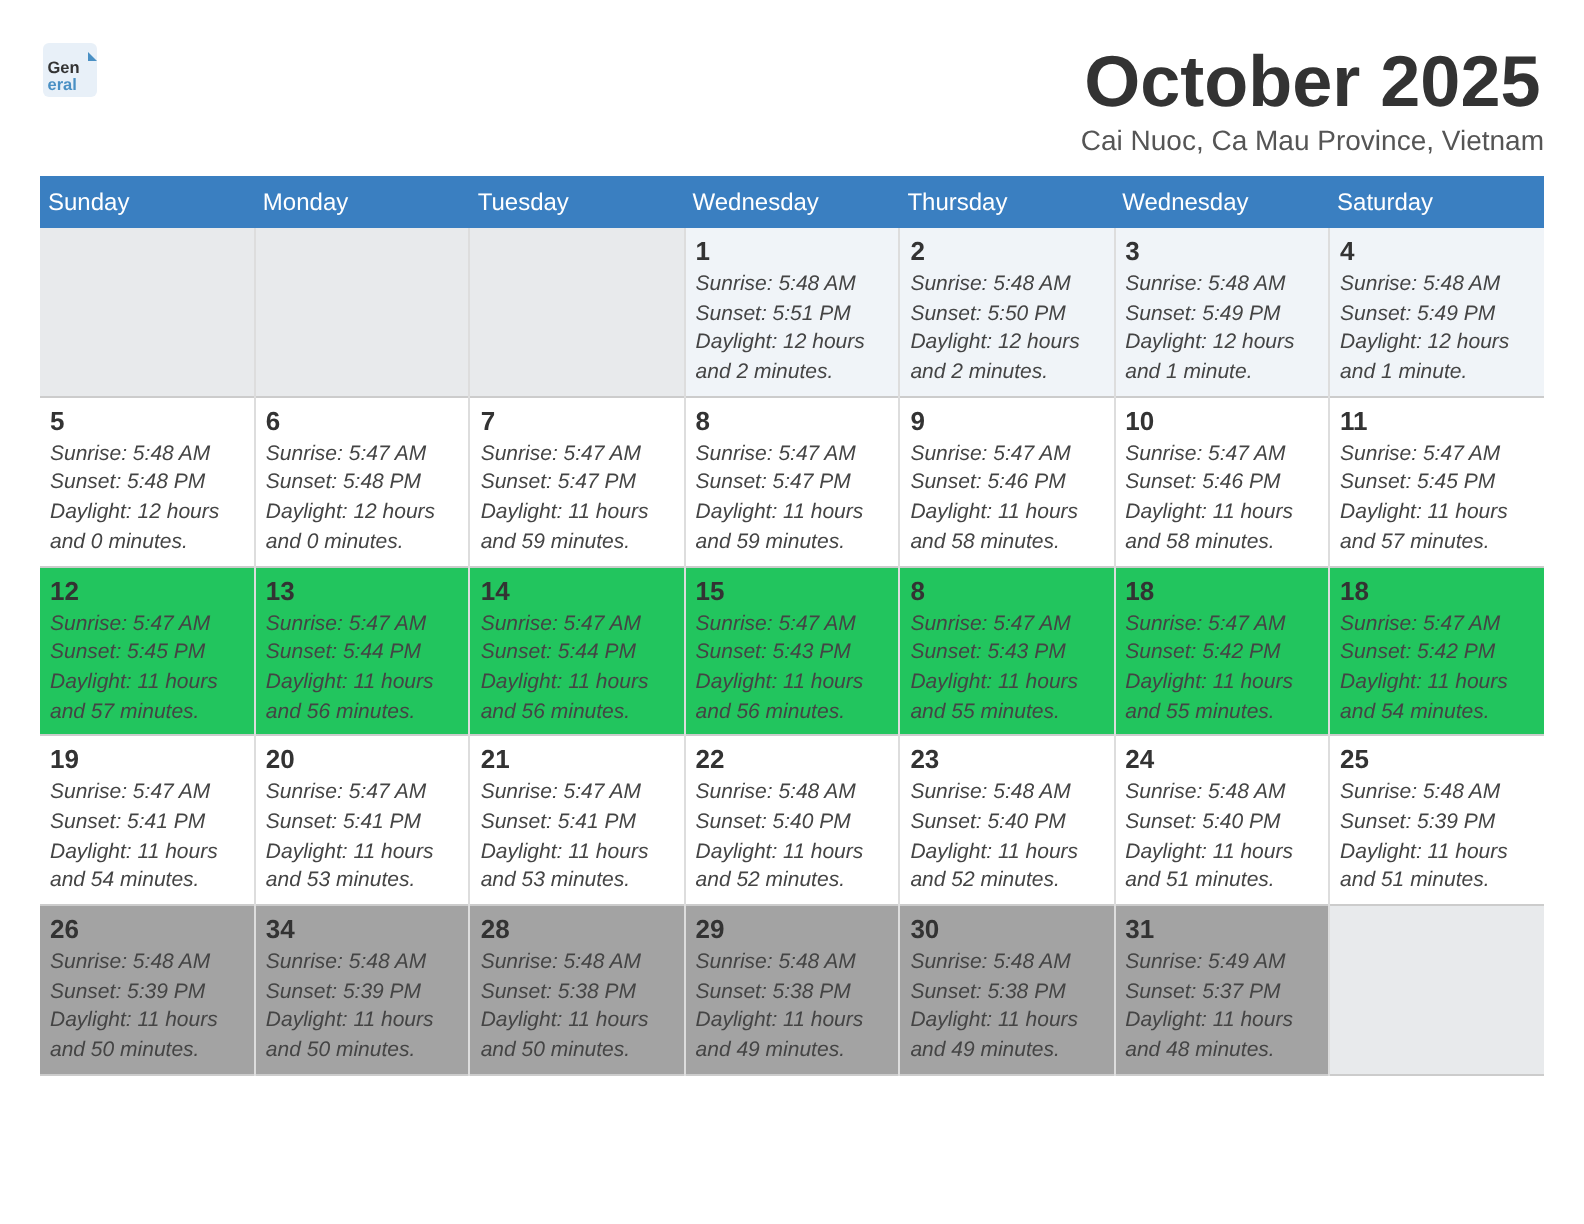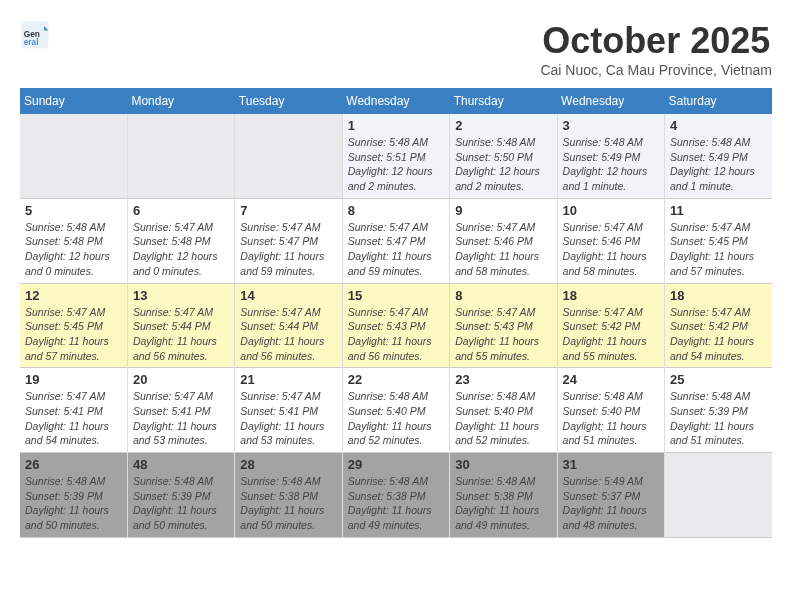--- a/index.html
+++ b/index.html
@@ -85,21 +85,21 @@
       font-size: 10.5px;
       line-height: 1.4;
       font-style: italic;
     }
     .empty-cell {
       background: #f0f0f0 !important;
     }
     
     .week-row-1 td { background-color: #f0f4f8; }
     .week-row-2 td { background-color: #ffffff; }
-    .week-row-3 td { background-color: #fef9c3; }
+    .week-row-3 td { background-color: #22c55e; }
     .week-row-4 td { background-color: #ffffff; }
     .week-row-5 td { background-color: #a3a3a3; }
     .week-row-1 td.empty-cell,
     .week-row-2 td.empty-cell,
     .week-row-3 td.empty-cell,
     .week-row-4 td.empty-cell,
     .week-row-5 td.empty-cell { background-color: #e8eaec !important; }
   </style>
 </head>
 <body>
@@ -242,21 +242,21 @@
           <span class="day-number">25</span>
           <div class="day-info">Sunrise: 5:48 AM<br>Sunset: 5:39 PM<br>Daylight: 11 hours and 51 minutes.</div>
         </td>
       </tr>
       <tr class="week-row-5">
         <td>
           <span class="day-number">26</span>
           <div class="day-info">Sunrise: 5:48 AM<br>Sunset: 5:39 PM<br>Daylight: 11 hours and 50 minutes.</div>
         </td>
         <td>
-          <span class="day-number">48</span>
+          <span class="day-number">34</span>
           <div class="day-info">Sunrise: 5:48 AM<br>Sunset: 5:39 PM<br>Daylight: 11 hours and 50 minutes.</div>
         </td>
         <td>
           <span class="day-number">28</span>
           <div class="day-info">Sunrise: 5:48 AM<br>Sunset: 5:38 PM<br>Daylight: 11 hours and 50 minutes.</div>
         </td>
         <td>
           <span class="day-number">29</span>
           <div class="day-info">Sunrise: 5:48 AM<br>Sunset: 5:38 PM<br>Daylight: 11 hours and 49 minutes.</div>
         </td>

